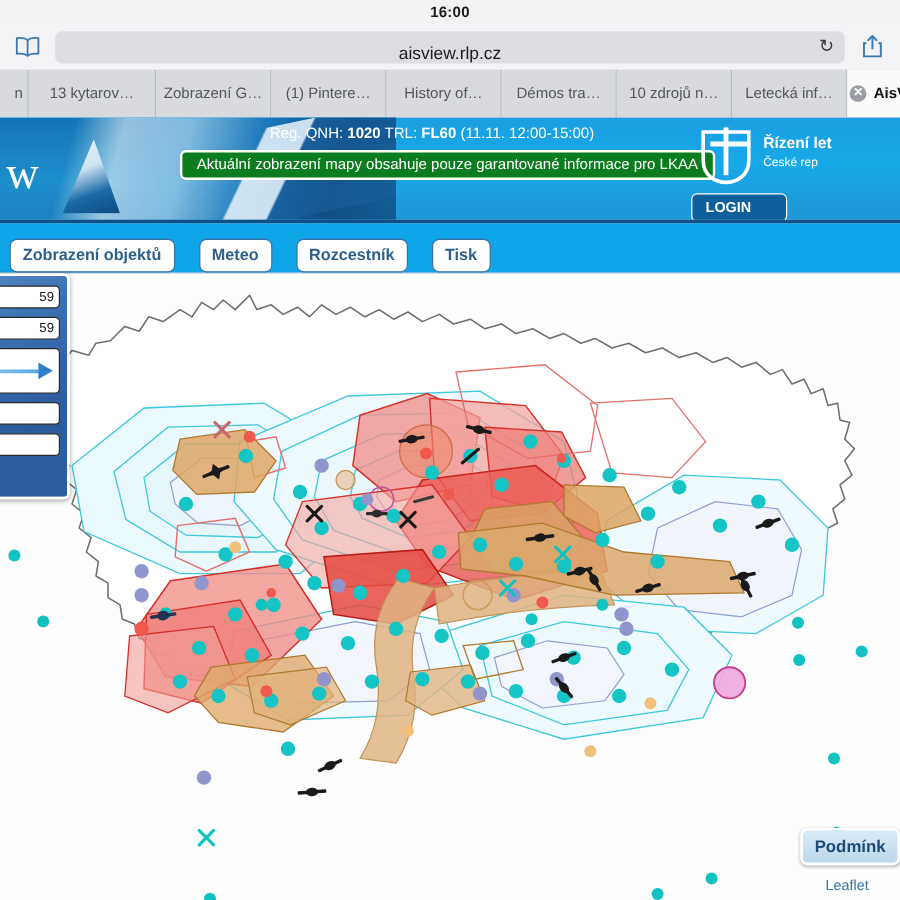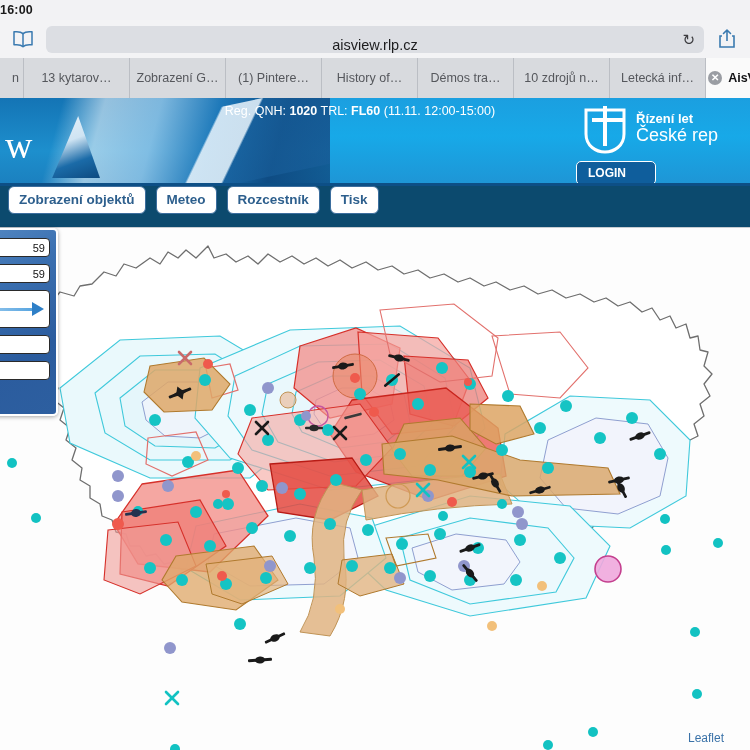--- a/index.html
+++ b/index.html
@@ -8,21 +8,21 @@
     font-family: "Liberation Sans", sans-serif;
     overflow: hidden;
     background: #ffffff;
   }
   #app { position: relative; width: 750px; height: 750px; }
 
   
   .statusbar {
     height: 20px; width: 100%;
     background: #f2f2f4;
-    display: flex; align-items: center; 
+    display: flex; align-items: center; justify-content: center;
     position: relative;
   }
   .statusbar .clock {
     font-size: 12.5px; font-weight: bold; color: #1a1a1a;
     letter-spacing: .2px;
   }
 
   
   .urlbar {
     height: 38px; width: 100%;
@@ -137,40 +137,40 @@
     color: #fff;
   }
   .rlp-logo {
     position: absolute; left: 8px; top: 4px; width: 54px; height: 50px;
   }
   .rlp-text {
     position: absolute; left: 66px; top: 8px;
     font-size: 13px; font-weight: bold; line-height: 17px;
     white-space: nowrap; color: #fff;
   }
-  .rlp-text .sub { font-weight: normal; font-size: 18px; }
+  .rlp-text .sub { font-weight: normal; font-size: 10px; }
   .head-buttons {
     position: absolute; left: 6px; top: 59px;
     display: flex; gap: 24px; flex-direction: column;
   }
   .hbtn {
     background: #0f5e9c; color: #fff;
     border: 1.5px solid #ffffff; border-radius: 5px;
     font-size: 12px; font-weight: bold;
     padding: 4px 11px;
     white-space: nowrap;
   }
 
   
   .toolbar {
     height: 42px; width: 100%;
-    background: #0c4a6e;
+    background: #0ea5e9;
     border-bottom: 1px solid #c8cdd2;
-    display: flex; align-items: flex-start;
-    gap: 10px;
+    display: flex; align-items: flex-end;
+    gap: 20px;
     padding: 0 8px;
   }
   .tbtn {
     background: #ffffff;
     border: 1.5px solid #3c6e9e;
     border-radius: 6px;
     color: #2d5f8d;
     font-weight: bold;
     font-size: 13.5px;
     padding: 5px 10px 6px;
@@ -303,20 +303,21 @@
   <div class="pagehead">
     <div class="head-photo">
       <div class="tail"></div>
     </div>
     <div class="logo-w">w</div>
 
     <div class="head-center">
       <div class="head-line">
         <span>Reg. QNH: </span><b>1020</b><span> TRL: </span><b>FL60</b><span> (11.11. 12:00-15:00)</span>
       </div>
+      <div class="green-banner">Aktuální zobrazení mapy obsahuje pouze garantované informace pro LKAA</div>
     </div>
 
     <div class="head-right">
       <svg class="rlp-logo" viewBox="0 0 54 50">
         <path d="M8 4h38v24c0 12-10 18-19 18S8 40 8 28z" fill="none" stroke="#ffffff" stroke-width="3"></path>
         <line x1="27" y1="0" x2="27" y2="40" stroke="#ffffff" stroke-width="4"></line>
         <line x1="14" y1="14" x2="46" y2="14" stroke="#ffffff" stroke-width="4"></line>
       </svg>
       <div class="rlp-text">
         <div>Řízení let</div>
@@ -610,20 +611,21 @@
             <line x1="-6" y1="-6" x2="6" y2="6"></line>
             <line x1="6" y1="-6" x2="-6" y2="6"></line>
           </g>
         <g transform="translate(172,470)" stroke="#12c2c2">
             <line x1="-6" y1="-6" x2="6" y2="6"></line>
             <line x1="6" y1="-6" x2="-6" y2="6"></line>
           </g>
       </g>
     </svg>
 
+    <div class="podminky">Podmínk</div>
     <div class="leaflet-credit">Leaflet</div>
   </div>
 
   <div class="leftpanel">
     <div class="lp-field">59</div>
     <div class="lp-field">59</div>
     <div class="lp-slider">
       <span class="bar"></span>
       <span class="knob"></span>
     </div>

